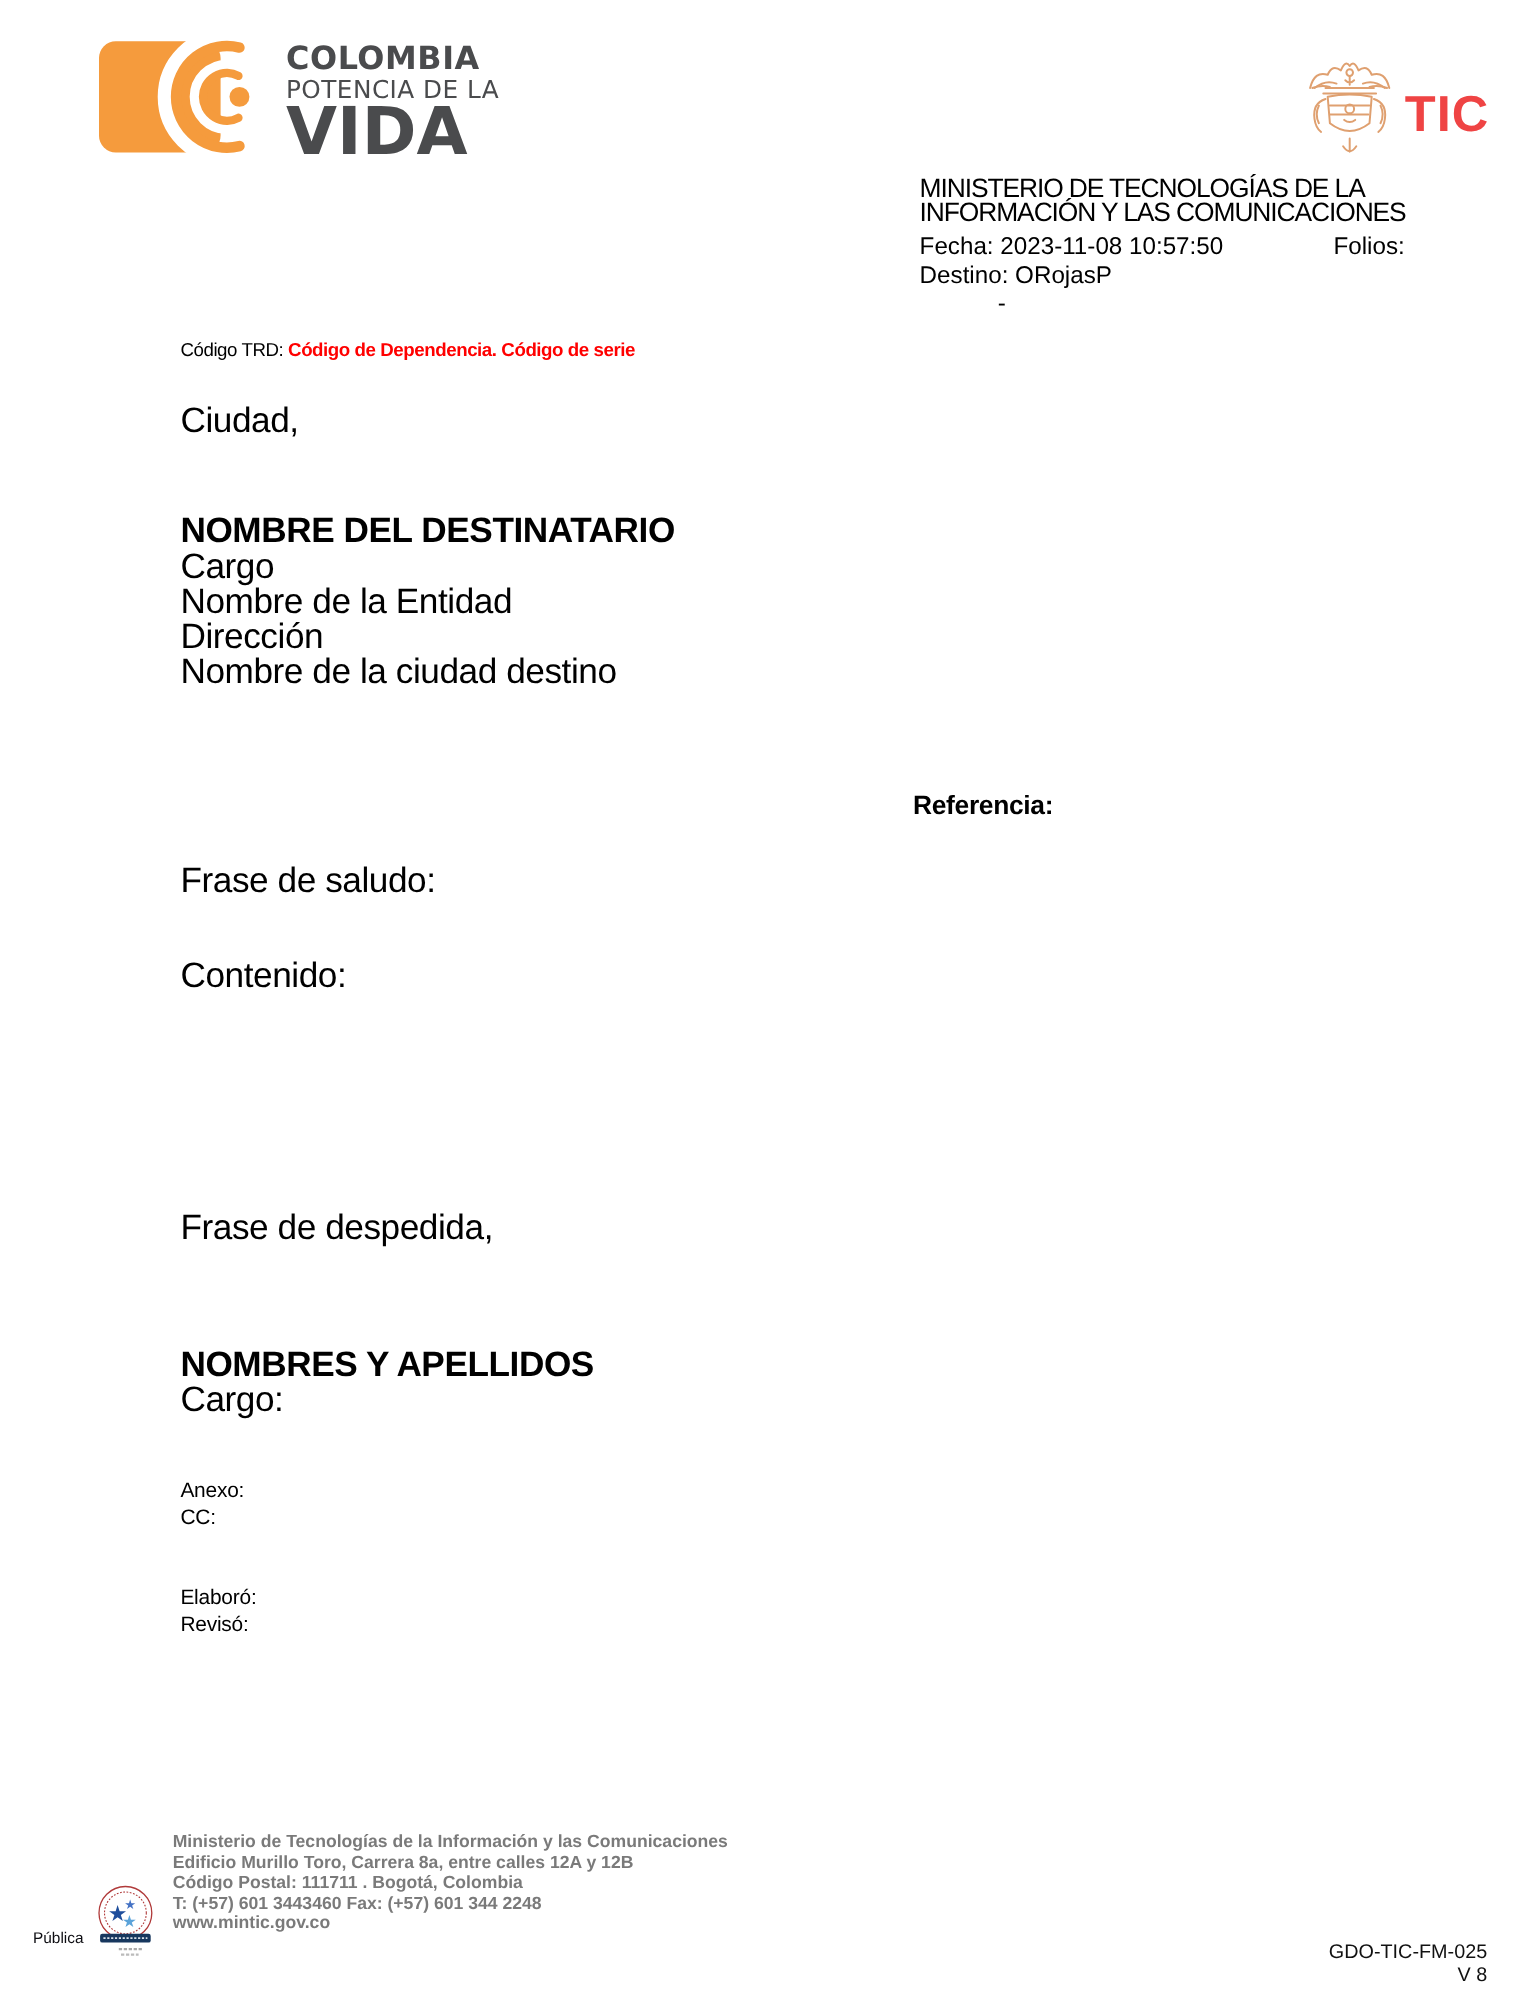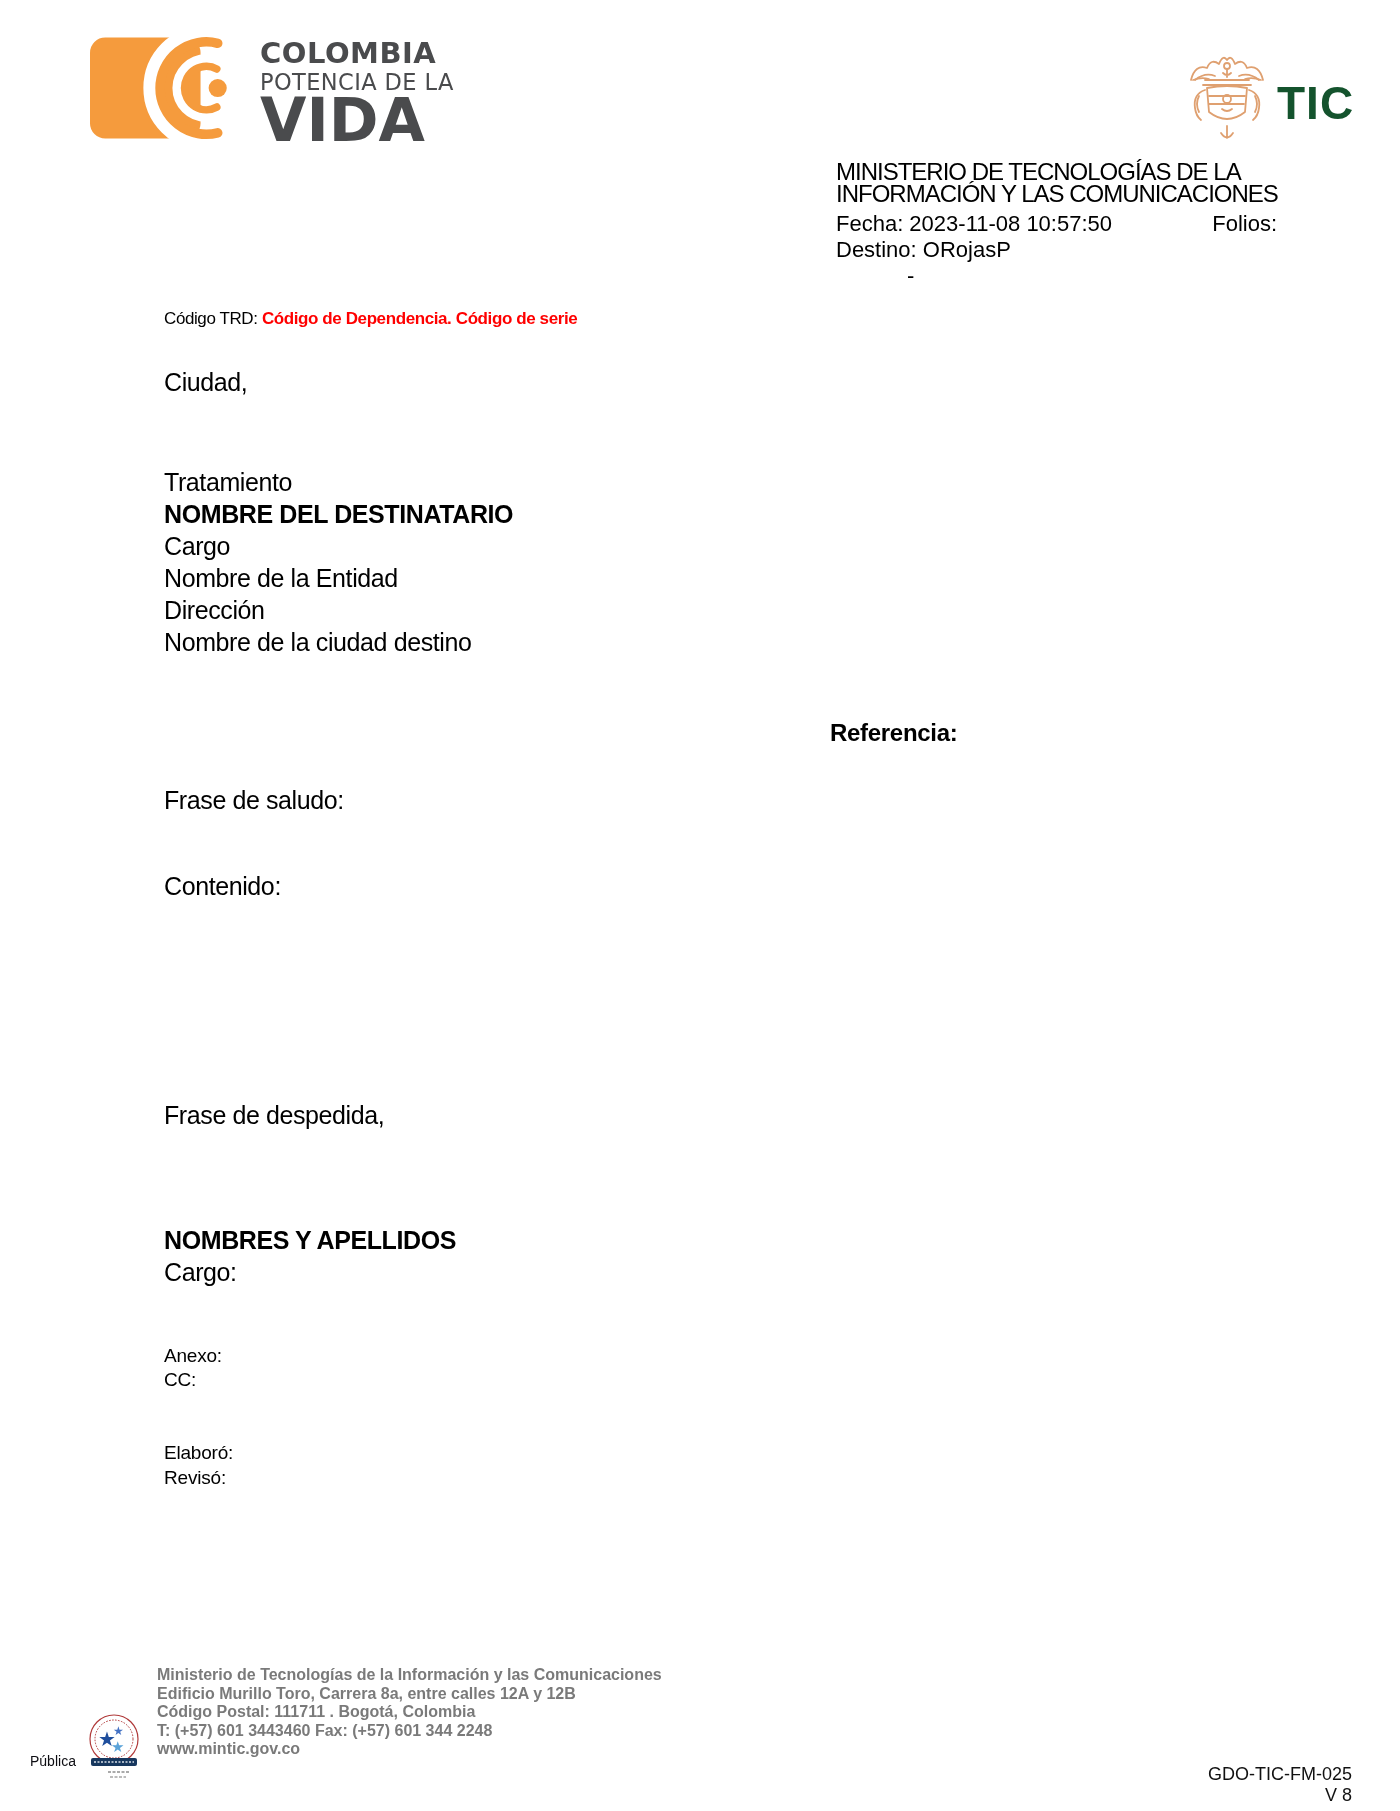--- a/index.html
+++ b/index.html
@@ -13,36 +13,36 @@
   
   .brand{left:90px;top:36px;display:flex;align-items:flex-start;}
   .brand-icon{width:162px;height:106px;display:block;}
   .brand-text{margin-left:8px;padding-top:2px;font-family:"DejaVu Sans","Liberation Sans",sans-serif;color:#4a4b4d;}
   .brand-l1{font-size:29px;font-weight:bold;letter-spacing:.5px;line-height:1.1;}
   .brand-l2{font-size:22.5px;font-weight:400;letter-spacing:.4px;line-height:1.05;margin-top:1px;}
   .brand-l3{font-size:60px;font-weight:800;letter-spacing:0px;line-height:.92;margin-top:-2px;}
 
   
   .crest{left:1185px;top:50px;width:84px;height:100px;}
-  .tic-label{left:1277px;top:76px;font-size:46px;font-weight:bold;color:#14532d;letter-spacing:1px;}
+  .tic-label{left:1277px;top:76px;font-size:46px;font-weight:bold;color:#ef4444;letter-spacing:1px;}
 
   
   .min-block{left:836px;top:161px;width:470px;}
   .min-title{font-size:24px;font-weight:400;letter-spacing:-1px;line-height:21.5px;color:#000;}
   .min-row{position:relative;margin-top:7px;width:441px;font-size:22px;line-height:26px;}
   .min-line{font-size:22px;line-height:26px;}
   .folios{position:absolute;right:0;top:0;}
   .dash-line{font-size:22px;line-height:26px;padding-left:71px;}
 
   
   .trd{left:164px;top:273px;font-size:17px;letter-spacing:-.4px;margin-top:36px;}
   .trd .red{color:#ff0000;font-weight:bold;}
 
   
-  .t25{font-size:25px;letter-spacing:-.4px;line-height:32px;}
+  .t25{font-size:32px;letter-spacing:-.4px;line-height:32px;}
   .bold{font-weight:bold;}
   .ciudad{left:164px;top:366px;}
   .recipient{left:164px;top:466px;}
   .referencia{left:830px;top:719px;font-size:24px;font-weight:bold;letter-spacing:-.3px;text-align:center;}
   .saludo{left:164px;top:784px;}
   .contenido{left:164px;top:870px;text-align:right;}
   .despedida{left:164px;top:1099px;}
   .signature{left:164px;top:1224px;}
   .small-block{font-size:19px;letter-spacing:-.2px;line-height:24px;}
   .anexo{left:164px;top:1344px;}
@@ -103,21 +103,20 @@
     </div>
     <div class="min-line">Destino: ORojasP</div>
     <div class="dash-line">-</div>
   </div>
 
   <div class="abs trd"><span>Código TRD: </span><span class="red">Código de Dependencia. Código de serie</span></div>
 
   <div class="abs t25 ciudad">Ciudad,</div>
 
   <div class="abs t25 recipient">
-    <div>Tratamiento</div>
     <div class="bold">NOMBRE DEL DESTINATARIO</div>
     <div>Cargo</div>
     <div>Nombre de la Entidad</div>
     <div>Dirección</div>
     <div>Nombre de la ciudad destino</div>
   </div>
 
   <div class="abs referencia">Referencia:</div>
   <div class="abs t25 saludo">Frase de saludo:</div>
   <div class="abs t25 contenido">Contenido:</div>

